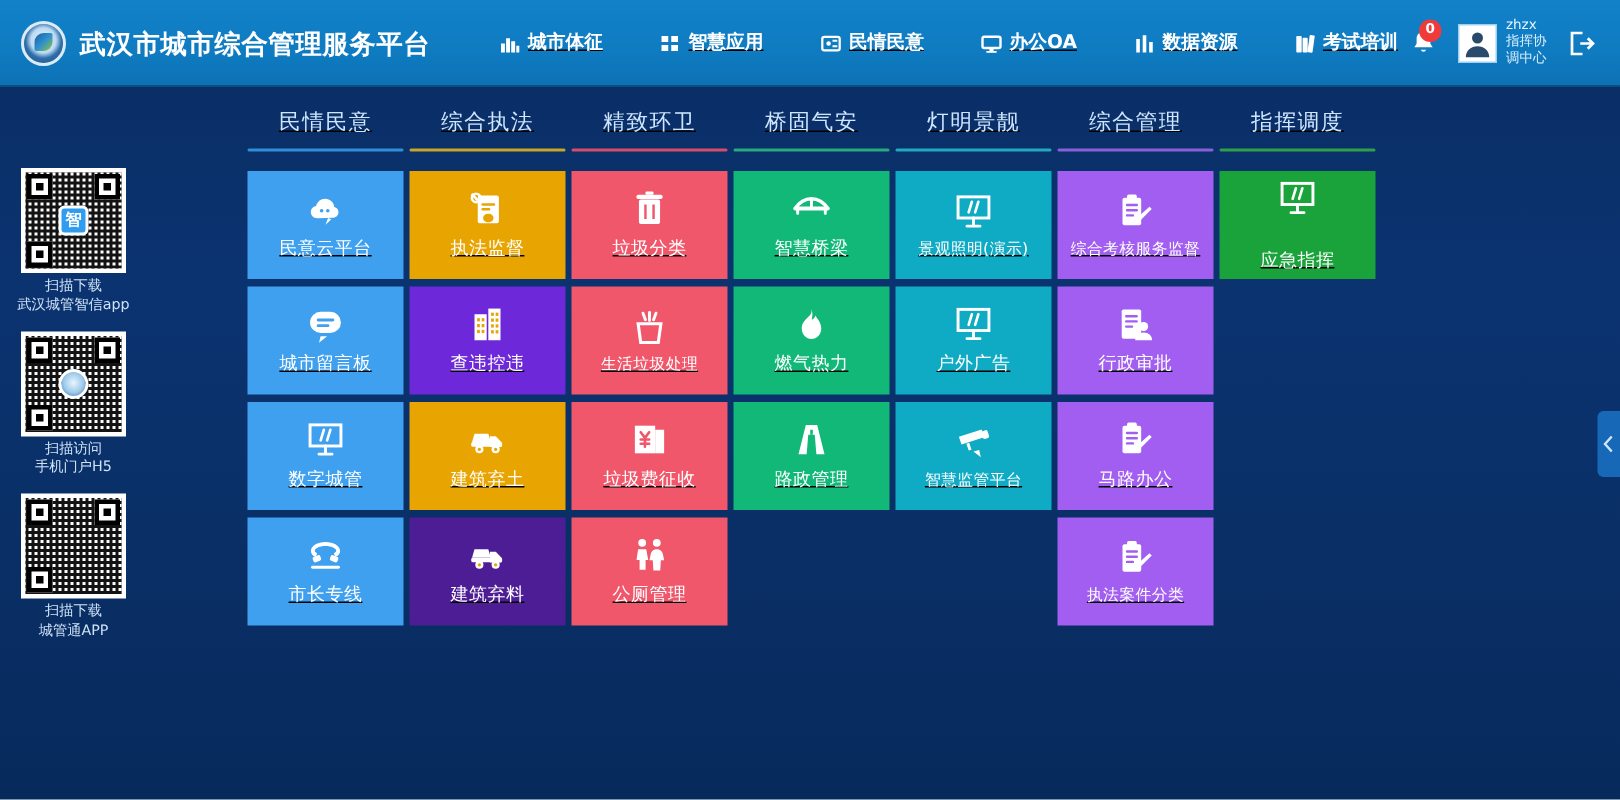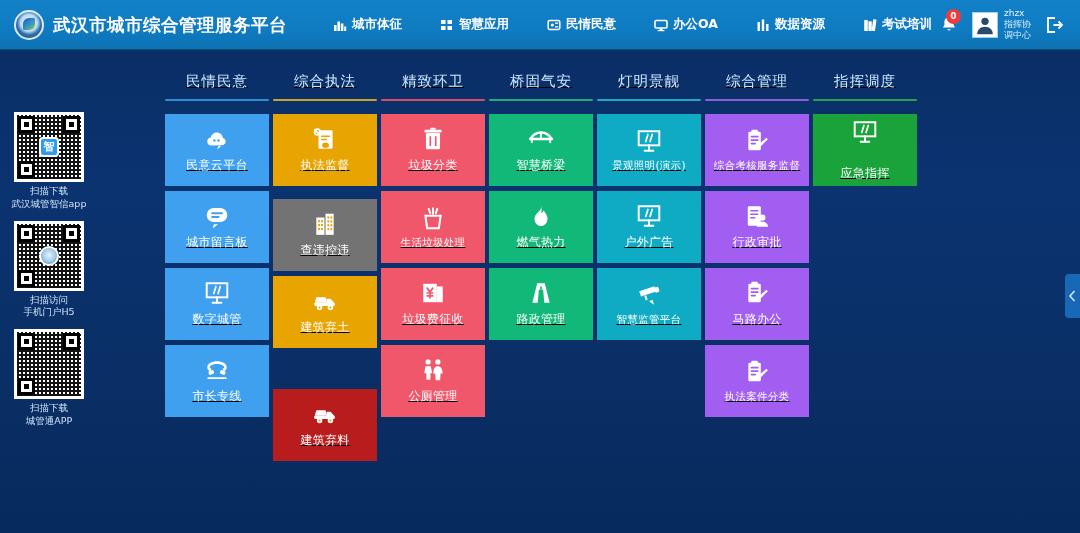--- a/index.html
+++ b/index.html
@@ -15,21 +15,21 @@
     background: #0b3069;
     background: linear-gradient(180deg, #0a2d63 0%, #0b3370 35%, #0a2f66 70%, #072a5c 100%);
     position: relative;
   }
 
   
   #header {
     position: absolute;
     top: 0; left: 0;
     width: 1080px;
-    height: 50px;
+    height: 58px;
     background: linear-gradient(180deg, #1281c8 0%, #0f7cc2 55%, #0d72b4 100%);
     display: flex;
     align-items: center;
     border-bottom: 1px solid #0a4f84;
   }
 
   .brand {
     display: flex;
     align-items: center;
     padding-left: 14px;
@@ -58,20 +58,21 @@
     font-weight: bold;
     letter-spacing: 0.5px;
     white-space: nowrap;
   }
 
   #main-nav {
     display: flex;
     align-items: flex-end;
     margin-left: 40px;
     gap: 26px;
+    text-decoration: underline;
   }
   .nav-item {
     display: flex;
     align-items: center;
     gap: 5px;
     color: #ffffff;
     font-size: 12.5px;
     font-weight: bold;
     white-space: nowrap;
     cursor: pointer;
@@ -466,21 +467,21 @@
         <div class="tile" style="background: rgb(232, 164, 0);">
           <svg viewBox="0 0 24 24" class="tile-ico">
             <rect x="6" y="4" width="13" height="17" rx="1.2" fill="#ffffff"></rect>
             <path d="M9 9.5h7M9 12.5h4" stroke="#e8a400" stroke-width="1.5" stroke-linecap="round"></path>
             <path d="M12.5 15.2c2 0 3.2 1.1 3.2 2.6s-1.3 2.6-3.2 2.6-3.2-1.1-3.2-2.6 1.2-2.6 3.2-2.6z" fill="#e8a400"></path>
             <circle cx="5" cy="5.5" r="2.6" fill="none" stroke="#ffffff" stroke-width="1.6"></circle>
             <path d="M2.2 3 6 7" stroke="#ffffff" stroke-width="1.6"></path>
           </svg>
           <span class="tile-label">执法监督</span>
         </div>
-        <div class="tile" style="background: #737373; margin-top: 8px;">
+        <div class="tile" style="background: #6d28d9;">
           <svg viewBox="0 0 24 24" class="tile-ico">
             <rect x="4" y="6" width="7.5" height="16" fill="#ffffff"></rect>
             <rect x="12.5" y="2.5" width="7.5" height="19.5" fill="#ffffff"></rect>
             <g fill="#e8a400">
               <rect x="5.6" y="8.4" width="1.7" height="2"></rect>
               <rect x="8.4" y="8.4" width="1.7" height="2"></rect>
               <rect x="5.6" y="12" width="1.7" height="2"></rect>
               <rect x="8.4" y="12" width="1.7" height="2"></rect>
               <rect x="5.6" y="15.6" width="1.7" height="2"></rect>
               <rect x="8.4" y="15.6" width="1.7" height="2"></rect>
@@ -501,21 +502,21 @@
             <path d="M2.5 13.5 4 8.5h8.5l1.5 5z" fill="#ffffff"></path>
             <path d="M13.5 10h3.6l3.4 3.6v3H13.5z" fill="#ffffff"></path>
             <rect x="2" y="13.5" width="19" height="3" rx="1" fill="#ffffff"></rect>
             <circle cx="7" cy="18" r="2.5" fill="#ffffff"></circle>
             <circle cx="17" cy="18" r="2.5" fill="#ffffff"></circle>
             <circle cx="7" cy="18" r="1" fill="#e8a400"></circle>
             <circle cx="17" cy="18" r="1" fill="#e8a400"></circle>
           </svg>
           <span class="tile-label">建筑弃土</span>
         </div>
-        <div class="tile" style="background: #b91c1c; margin-top: 36px;">
+        <div class="tile" style="background: #4c1d95;">
           <svg viewBox="0 0 24 24" class="tile-ico">
             <path d="M2.5 13.5 4 8.5h8.5l1.5 5z" fill="#ffffff"></path>
             <path d="M13.5 10h3.6l3.4 3.6v3H13.5z" fill="#ffffff"></path>
             <rect x="2" y="13.5" width="19" height="3" rx="1" fill="#ffffff"></rect>
             <circle cx="7" cy="18" r="2.5" fill="#ffffff"></circle>
             <circle cx="17" cy="18" r="2.5" fill="#ffffff"></circle>
             <circle cx="7" cy="18" r="1" fill="#e8a400"></circle>
             <circle cx="17" cy="18" r="1" fill="#e8a400"></circle>
           </svg>
           <span class="tile-label">建筑弃料</span>

